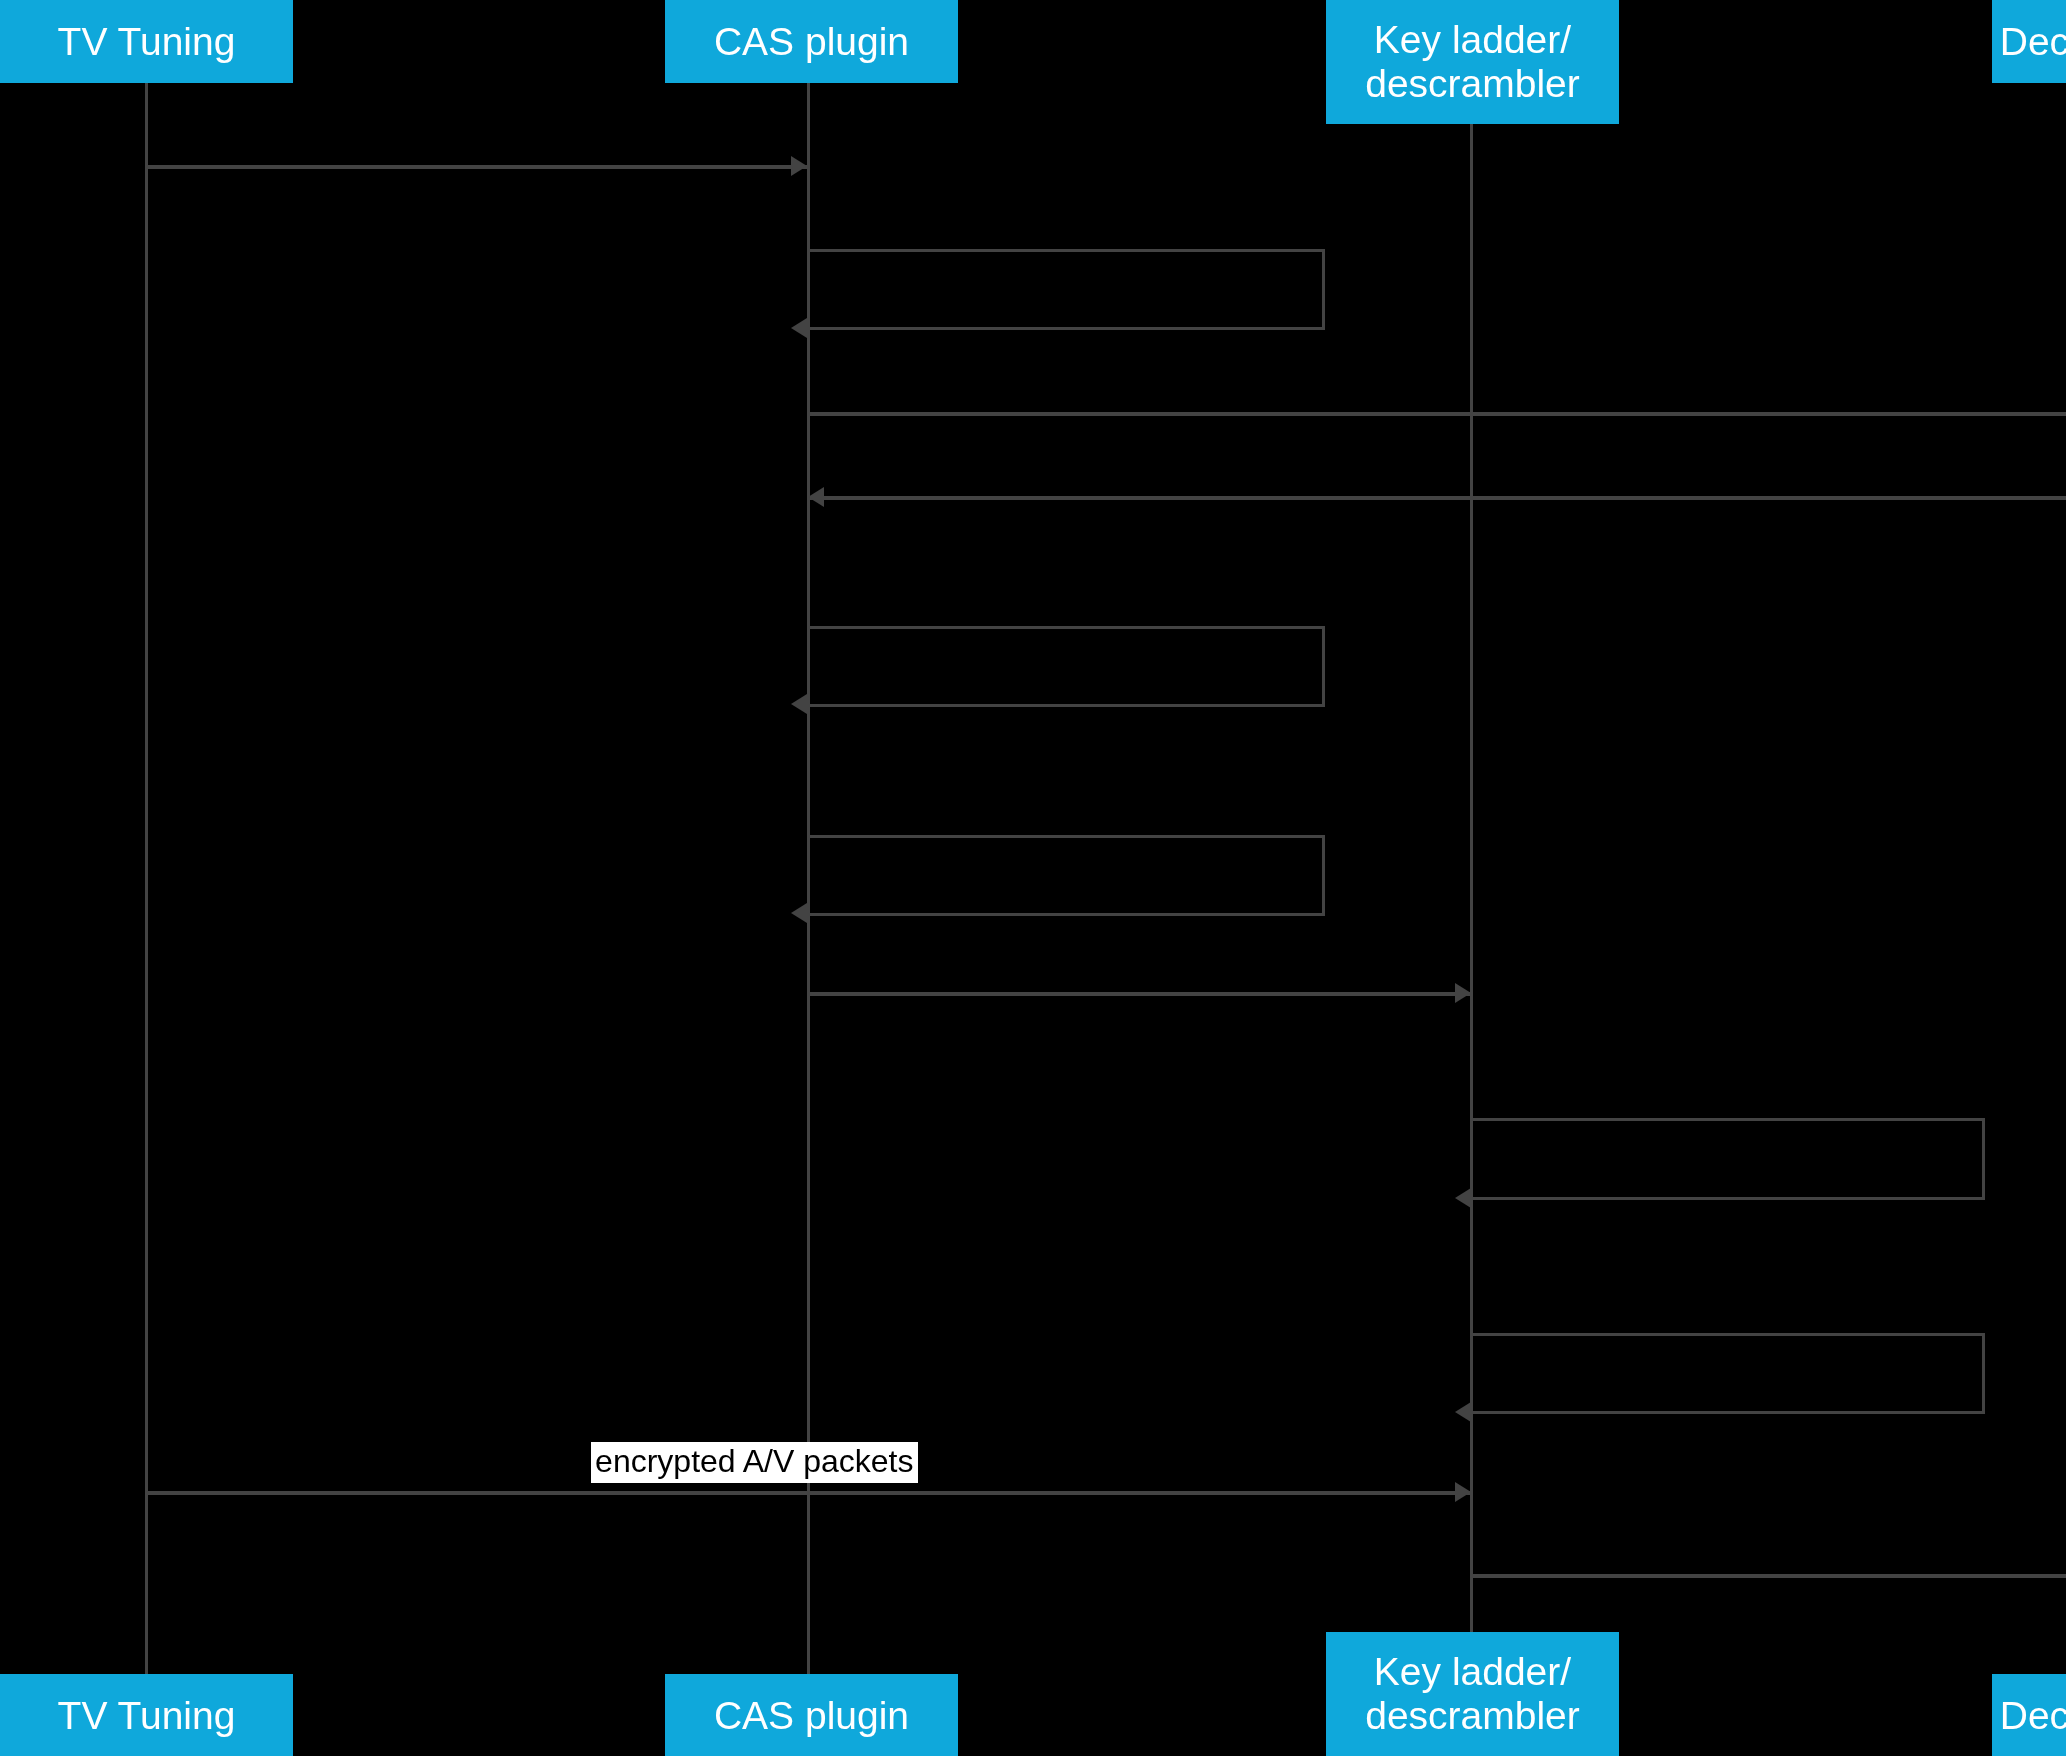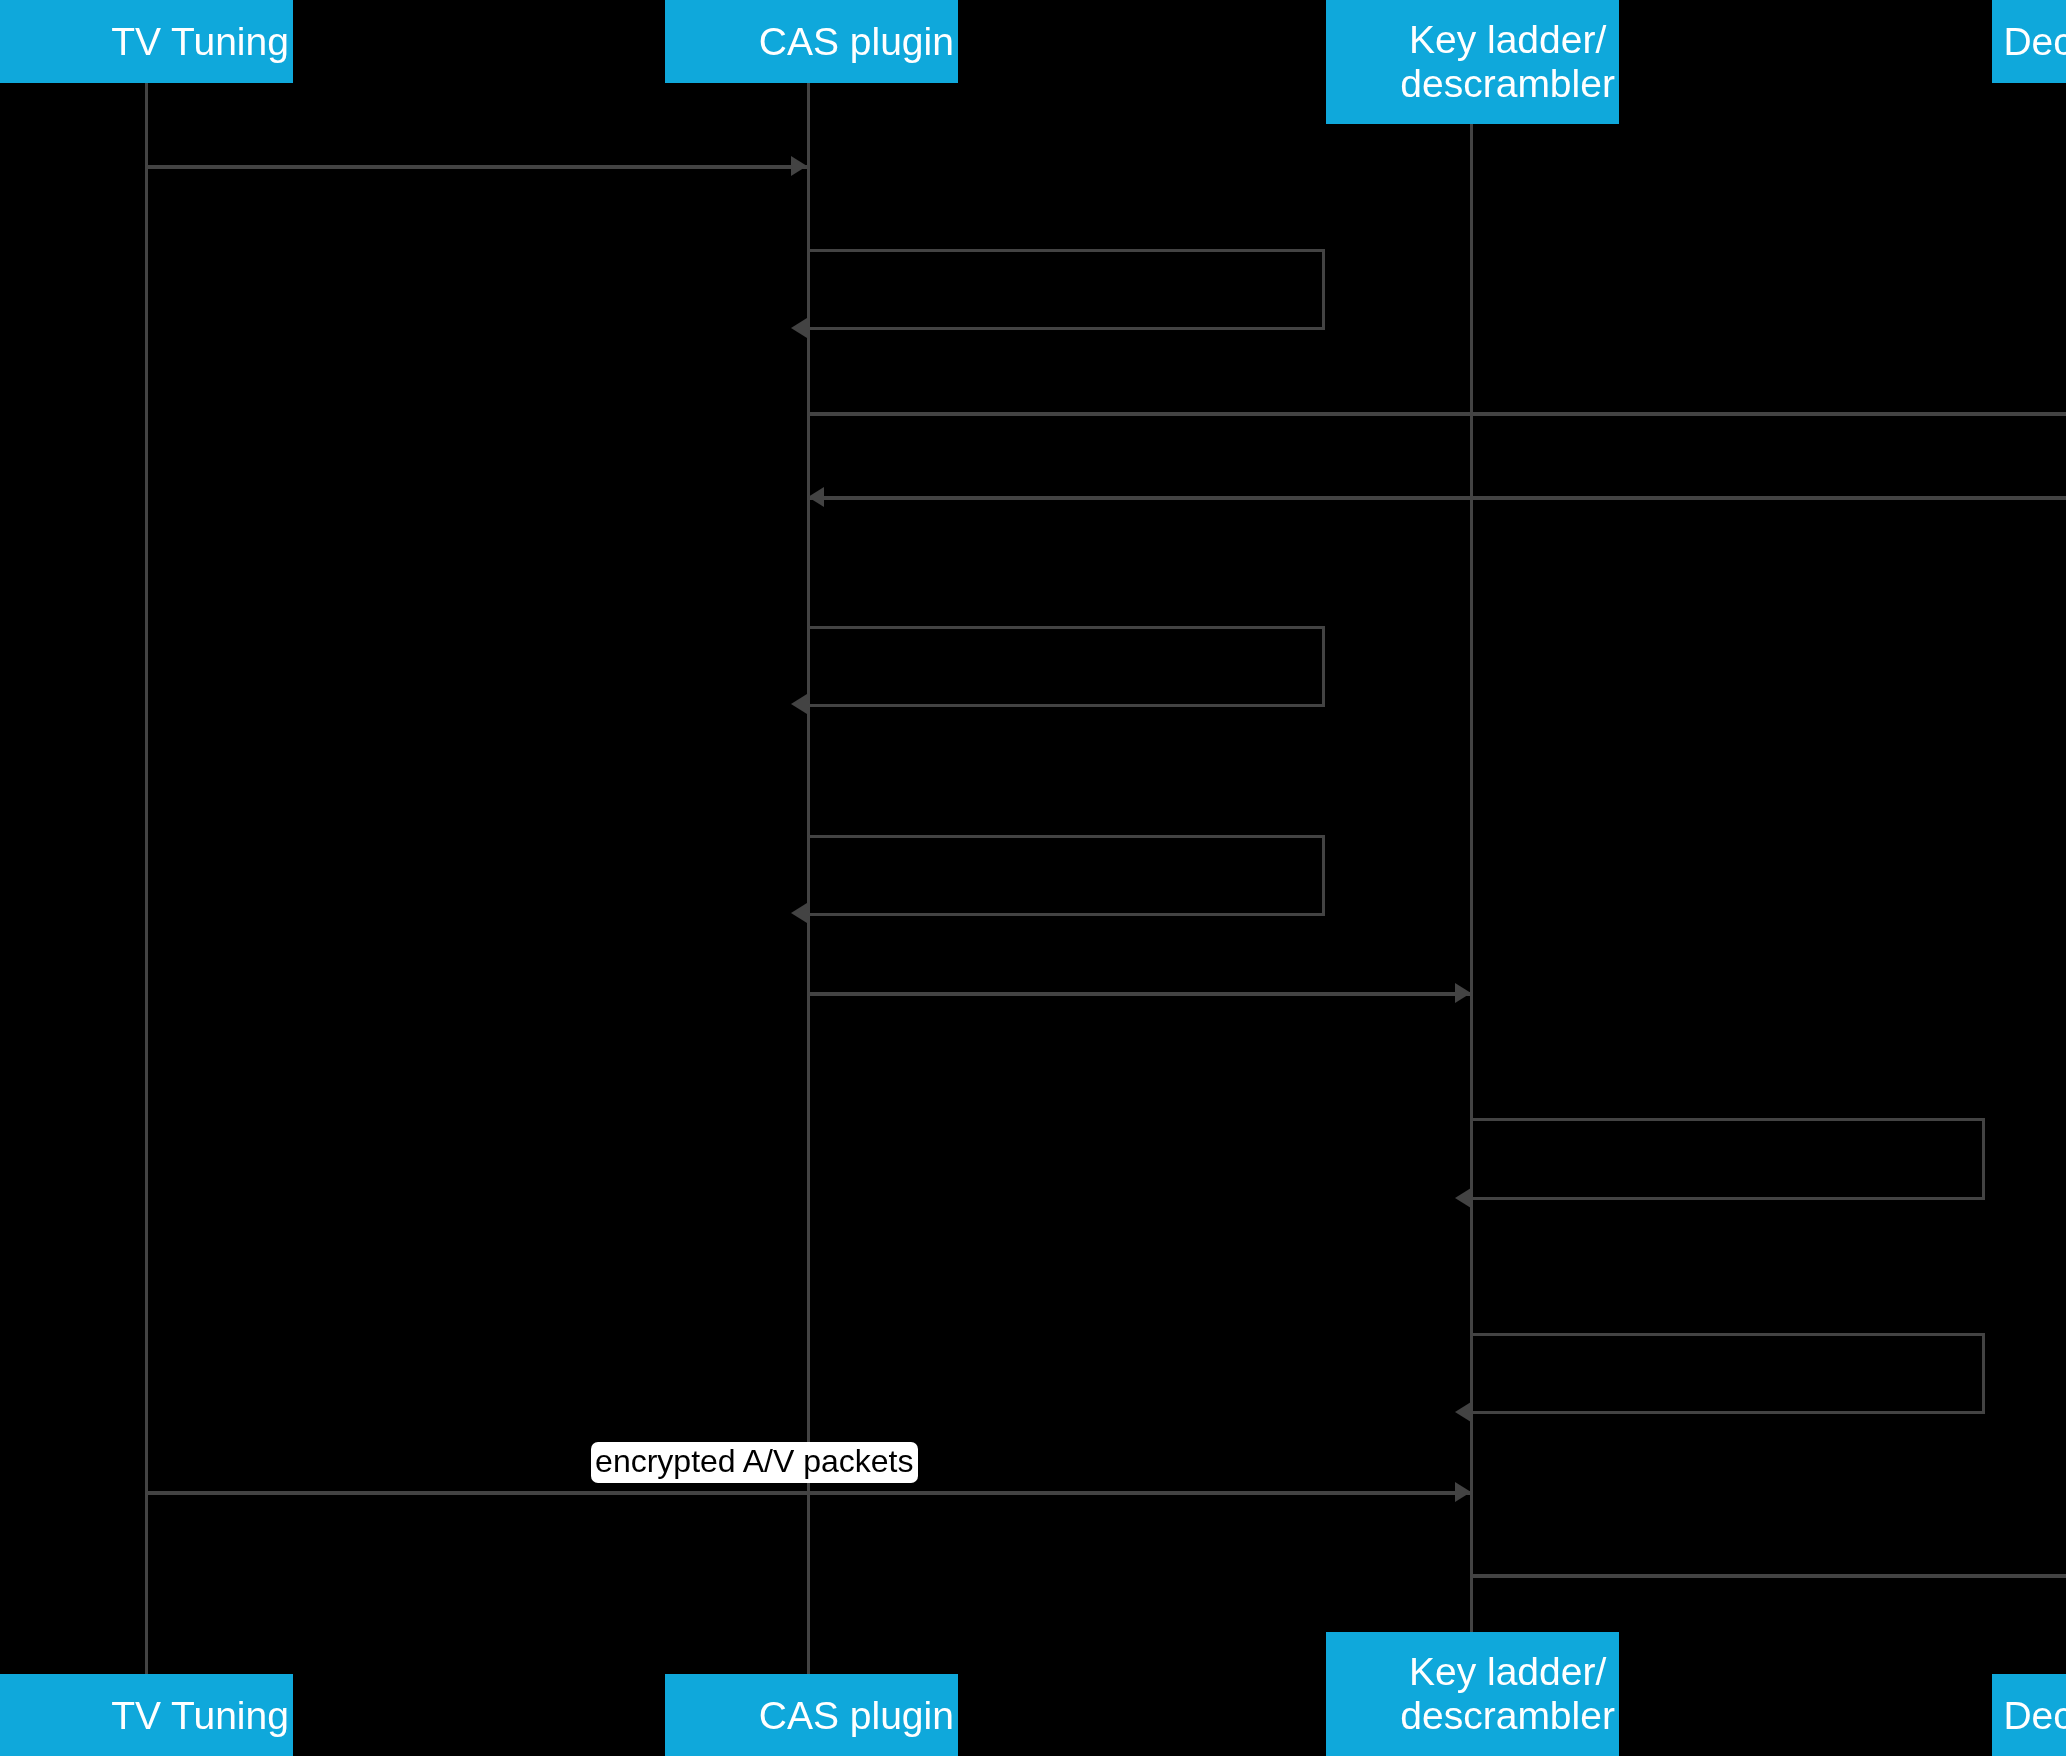--- a/index.html
+++ b/index.html
@@ -12,21 +12,21 @@
     background:#000000;
     overflow:hidden;
   }
   
   .pbox{
     position:absolute;
     background:#0FA8DB;
     color:#ffffff;
     display:flex;
     align-items:center;
-    justify-content:flex-end;
+    justify-content:center;
     text-align:center;
     font-size:39px;
     line-height:1.12;
     font-family:"Liberation Sans",sans-serif;
     box-sizing:border-box;
     padding:1.7px 4.1px;
     white-space:pre-line;
     letter-spacing:0px;
   }
   
@@ -102,16 +102,16 @@
     <div class="selfloop" style="left: 808px; top: 835px; width: 517px; height: 81px; border-color: rgb(67, 67, 67);"></div>
     <div class="arrowhead arrow-left" style="left: 791px; top: 903px; border-right-color: rgb(67, 67, 67);"></div>
     <div class="msgline" style="left: 808px; top: 992px; width: 663px; background: rgb(67, 67, 67);"></div>
     <div class="arrowhead arrow-right" style="left: 1455px; border-left-color: rgb(67, 67, 67); top: 983px;"></div>
     <div class="selfloop" style="left: 1471px; top: 1118px; width: 514px; height: 82px; border-color: rgb(67, 67, 67);"></div>
     <div class="arrowhead arrow-left" style="left: 1455px; top: 1188px; border-right-color: rgb(67, 67, 67);"></div>
     <div class="selfloop" style="left: 1471px; top: 1333px; width: 514px; height: 81px; border-color: rgb(67, 67, 67);"></div>
     <div class="arrowhead arrow-left" style="left: 1455px; top: 1402px; border-right-color: rgb(67, 67, 67);"></div>
     <div class="msgline" style="left: 147px; top: 1491px; width: 1324px; background: rgb(67, 67, 67);"></div>
     <div class="arrowhead arrow-right" style="left: 1455px; border-left-color: rgb(67, 67, 67); top: 1482px;"></div>
-    <div class="msglabel" style="left: 591px; top: 1442px; background: rgb(255, 255, 255); color: rgb(0, 0, 0); border-radius: 7px;">encrypted A/V packets</div>
+    <div class="msglabel" style="left: 591px; top: 1442px; background: rgb(255, 255, 255); color: rgb(0, 0, 0);">encrypted A/V packets</div>
     <div class="msgline" style="left: 1471px; top: 1574px; width: 618px; background: rgb(67, 67, 67);"></div>
   </div>
 
 
 </body></html>

